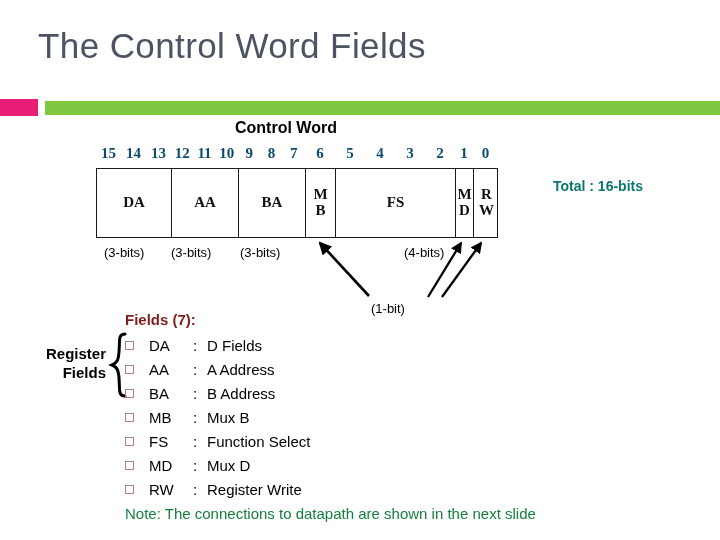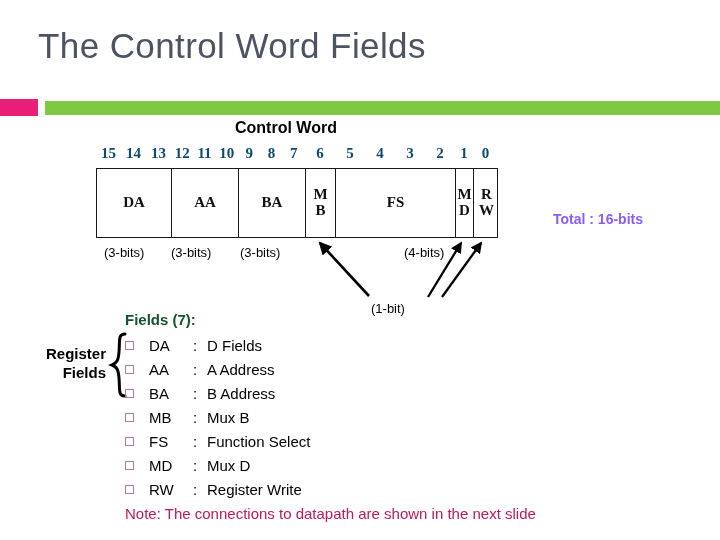--- a/index.html
+++ b/index.html
@@ -122,45 +122,45 @@
   #width-da  { left: 104px; top: 245px; }
   #width-aa  { left: 171px; top: 245px; }
   #width-ba  { left: 240px; top: 245px; }
   #width-fs  { left: 372px; top: 245px; margin-left: 32px; }
   #width-one { left: 371px; top: 301px; }
 
   
   #total-label {
     position: absolute;
     left: 553px;
-    top: 211px;
+    top: 178px;
     font-size: 14px;
     font-weight: bold;
-    color: #8b5cf6;
+    color: #0f766e;
     white-space: nowrap;
   }
 
   
   #arrows-layer {
     position: absolute;
     left: 0;
     top: 0;
     width: 720px;
     height: 540px;
     pointer-events: none;
   }
 
   
   #fields-heading {
     position: absolute;
     left: 125px;
     top: 311px;
     font-size: 15px;
     font-weight: bold;
-    color: #14532d;
+    color: #7f1d1d;
     white-space: nowrap;
   }
   #fields-list {
     position: absolute;
     left: 125px;
     top: 333px;
     width: 330px;
   }
   .field-row {
     height: 24px;
@@ -209,21 +209,21 @@
     height: 66px;
   }
 
   
   #slide-note {
     position: absolute;
     left: 125px;
     top: 504px;
     width: 470px;
     font-size: 15px;
-    color: #be185d;
+    color: #15803d;
     line-height: 19px;
     text-indent: 0;
   }
   #slide-note .note-wrap {
     display: block;
     padding-left: 30px;
     text-indent: -30px;
   }
 </style>
 </head>

